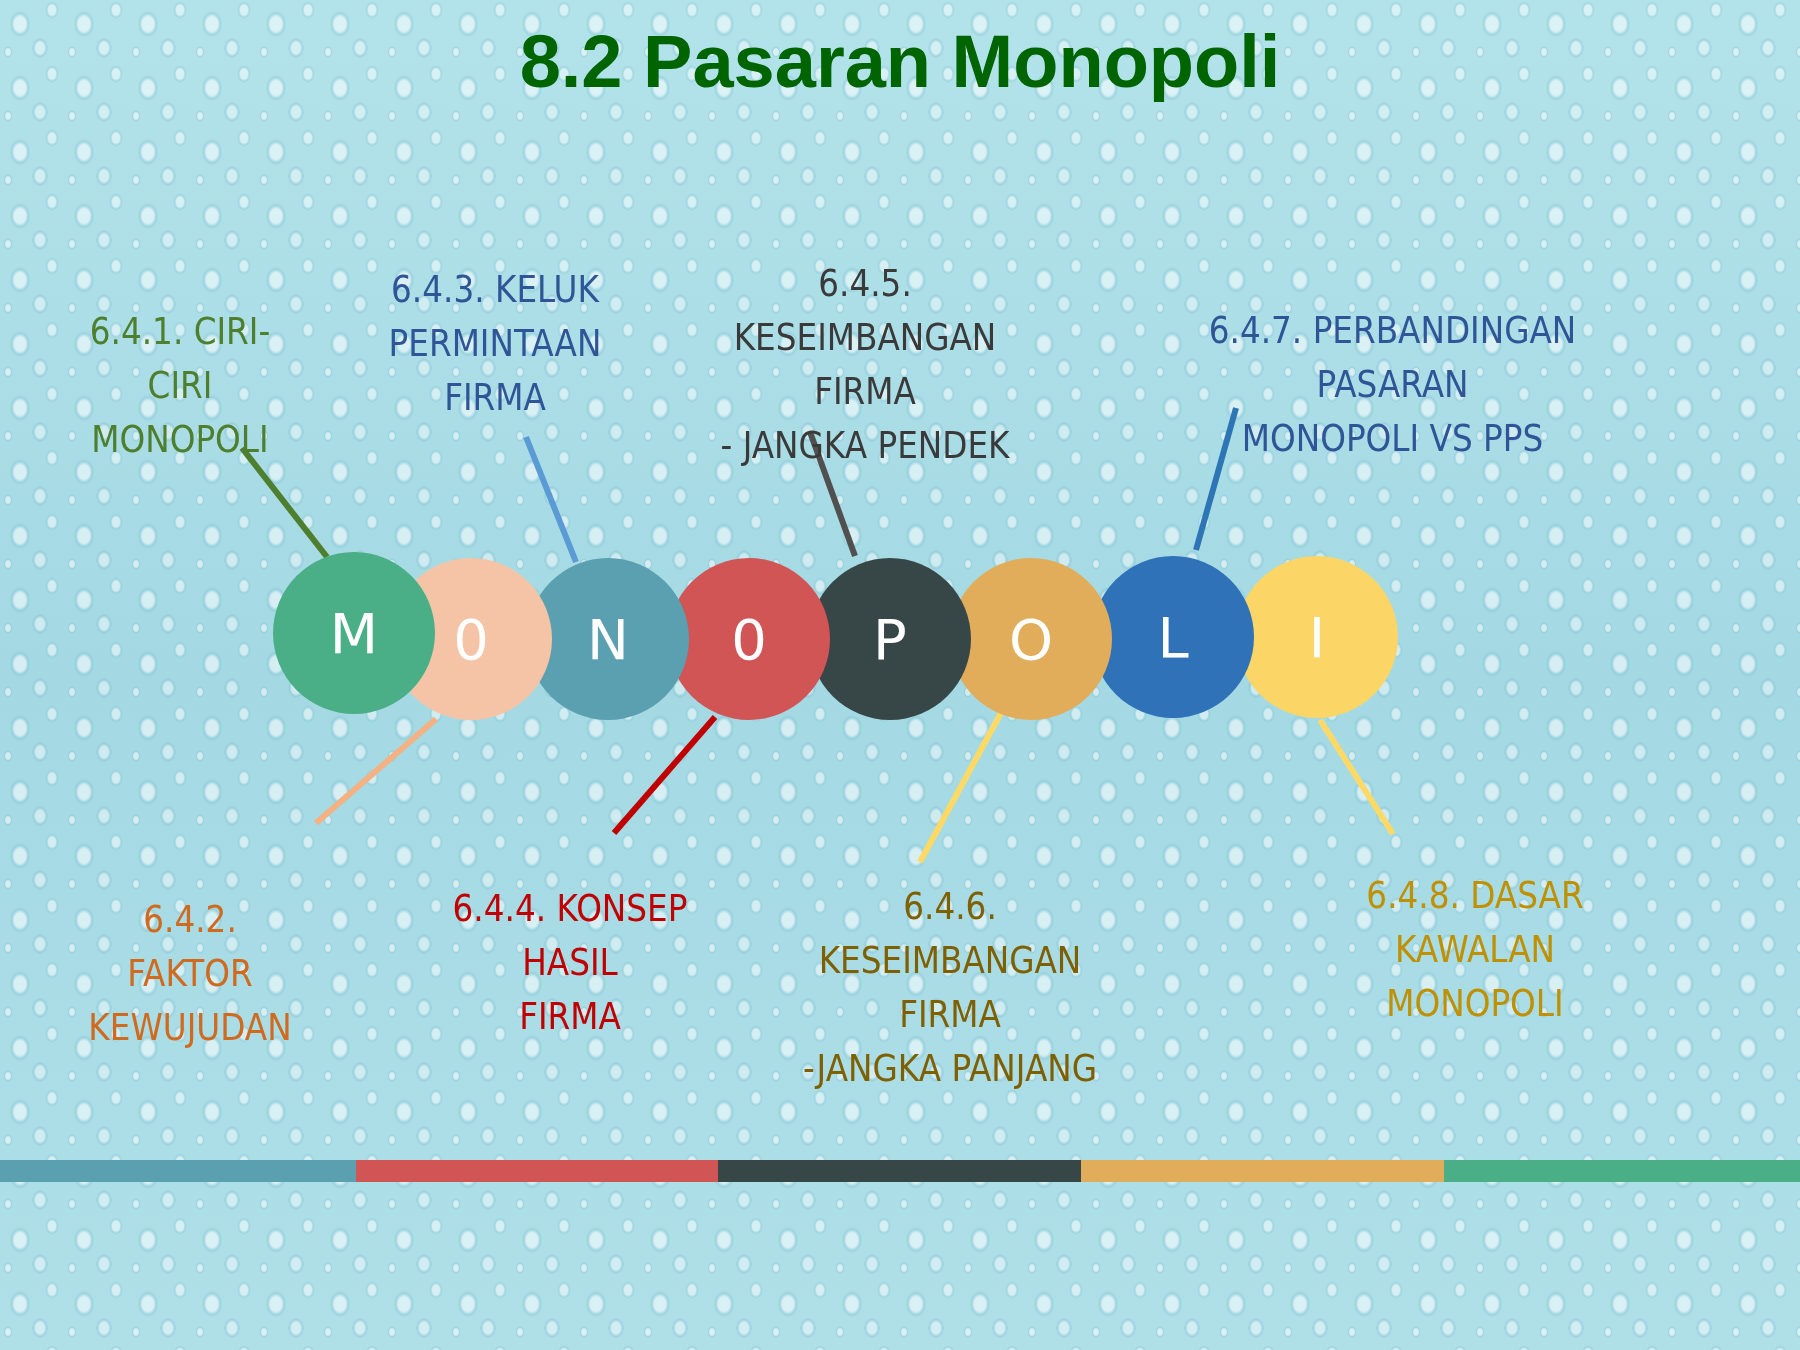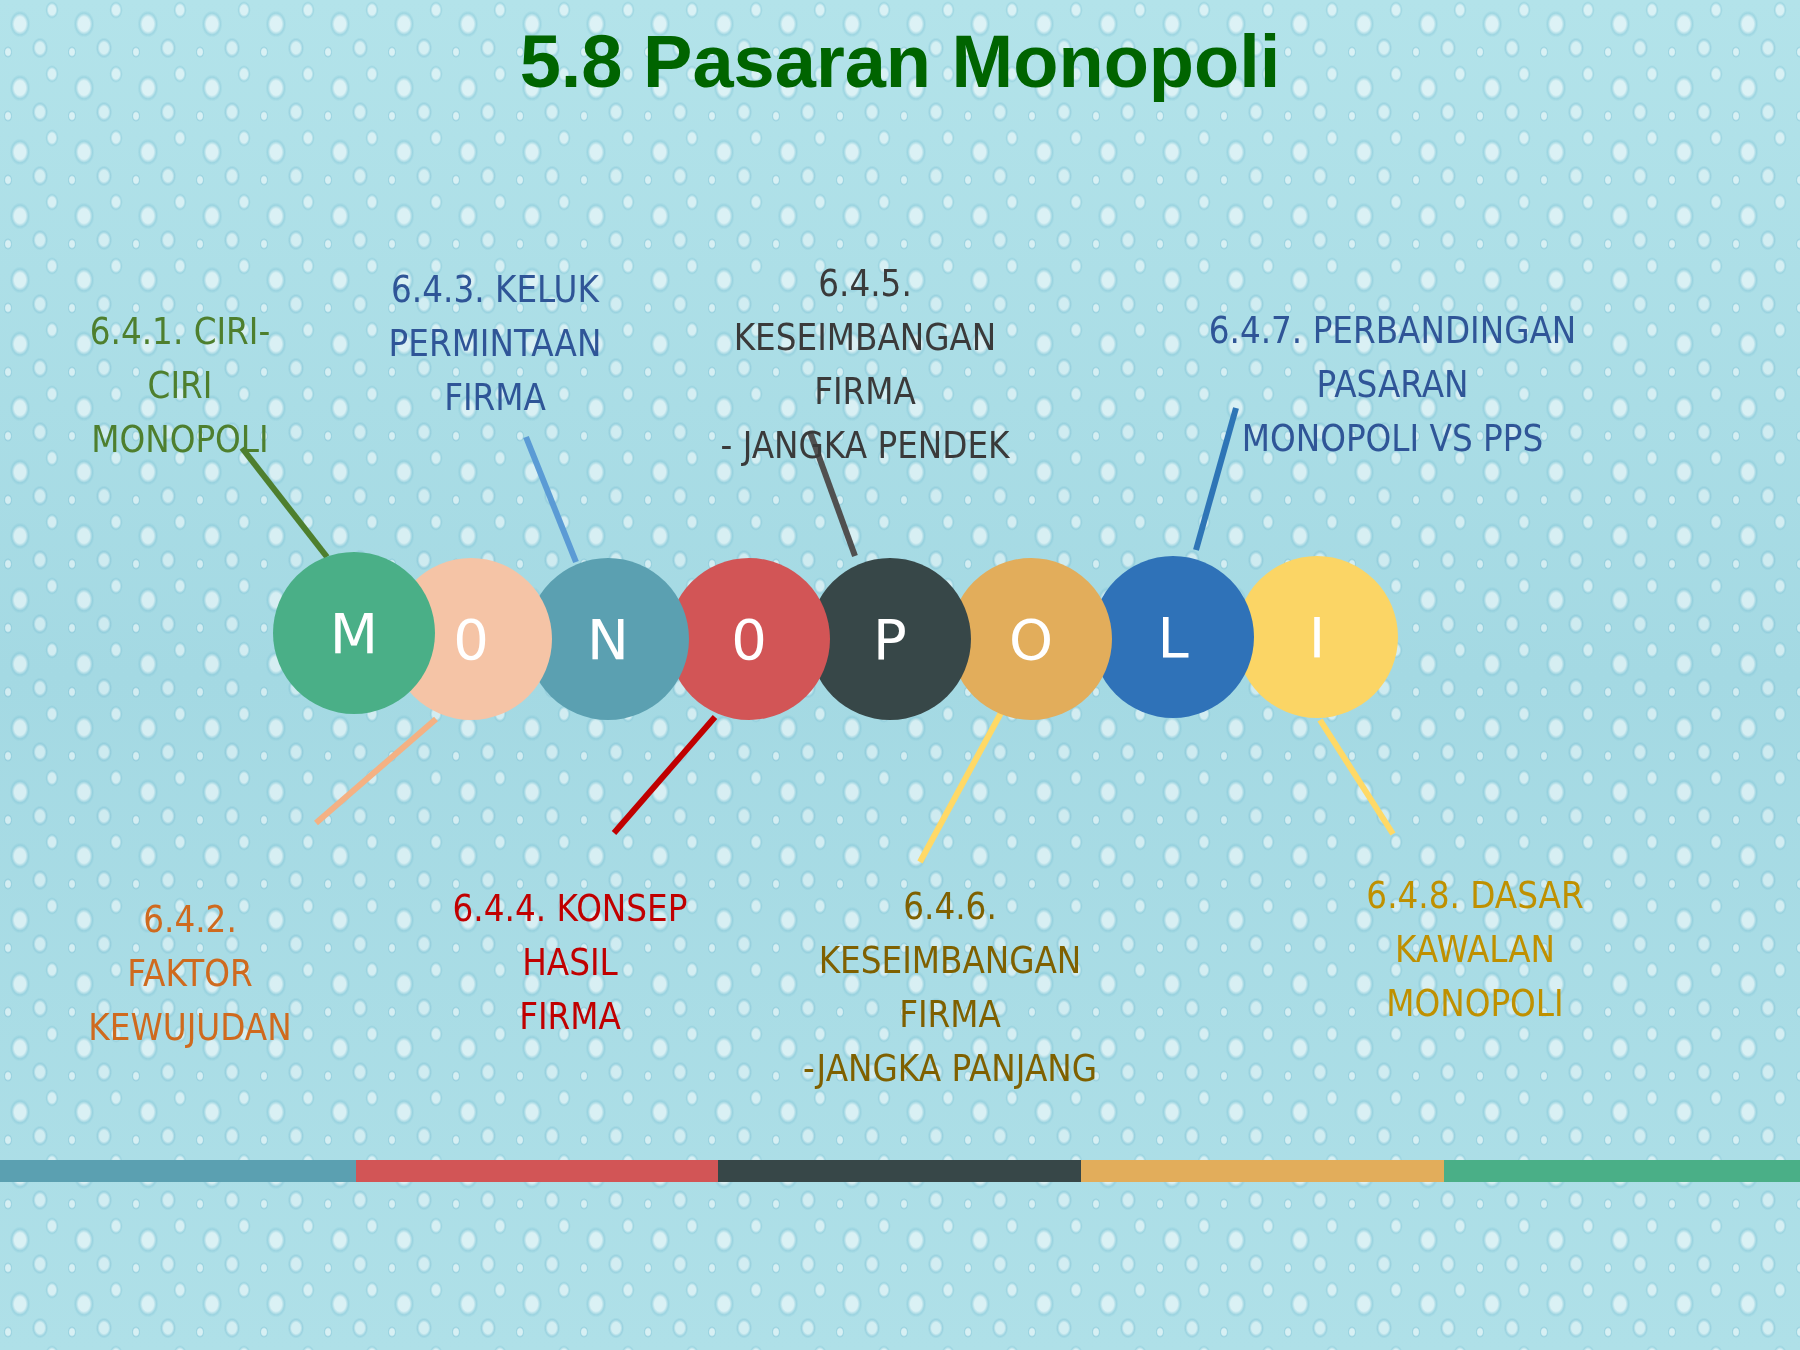--- a/index.html
+++ b/index.html
@@ -21,21 +21,21 @@
     display:flex;align-items:center;justify-content:center;
     font-family:"DejaVu Sans",sans-serif;font-size:56px;color:#ffffff;}
   .label{position:absolute;text-align:center;font-family:"DejaVu Sans",sans-serif;
     font-size:38px;line-height:54px;white-space:pre;transform:scaleX(0.86);transform-origin:center top;}
   svg.lines{position:absolute;left:0;top:0;width:1800px;height:1350px;}
   .bar{position:absolute;top:1160px;height:22px;}
 </style>
 </head>
 <body>
 
-<div class="title" style="color: rgb(0, 100, 0);">5.8 Pasaran Monopoli</div>
+<div class="title" style="color: rgb(0, 100, 0);">8.2 Pasaran Monopoli</div>
 
 <svg class="lines" viewBox="0 0 1800 1350">
   <line x1="242" y1="448" x2="327" y2="557" stroke-width="6" stroke="#4e7f2e"></line>
   <line x1="526" y1="437" x2="576" y2="562" stroke-width="6" stroke="#5b9bd5"></line>
   <line x1="810" y1="432" x2="855" y2="556" stroke-width="6" stroke="#505050"></line>
   <line x1="1236" y1="408" x2="1196" y2="550" stroke-width="6" stroke="#2e75b6"></line>
   <line x1="436" y1="719" x2="316" y2="823" stroke-width="6" stroke="#f4b183"></line>
   <line x1="715" y1="717" x2="614" y2="833" stroke-width="6" stroke="#c00000"></line>
   <line x1="1002" y1="711" x2="920" y2="862" stroke-width="6" stroke="#ffd966"></line>
   <line x1="1320" y1="720" x2="1393" y2="834" stroke-width="6" stroke="#ffd966"></line>

